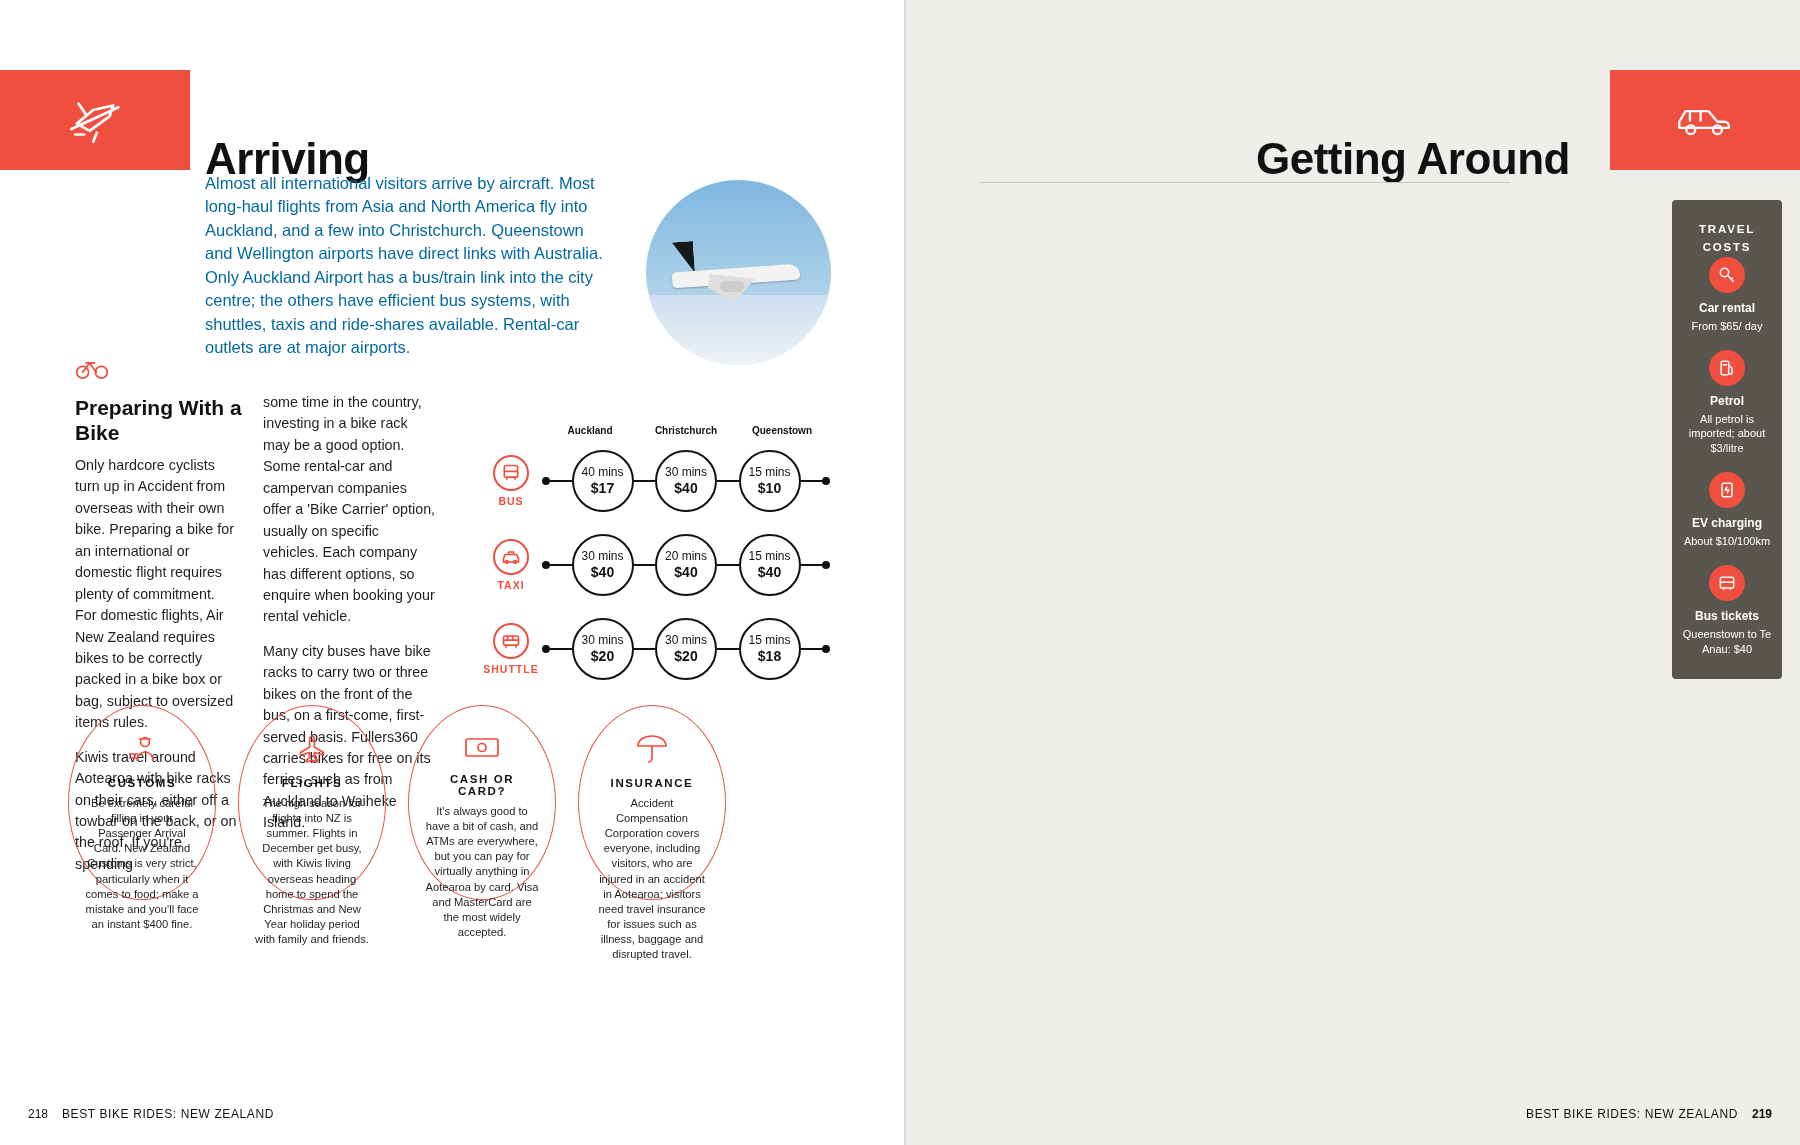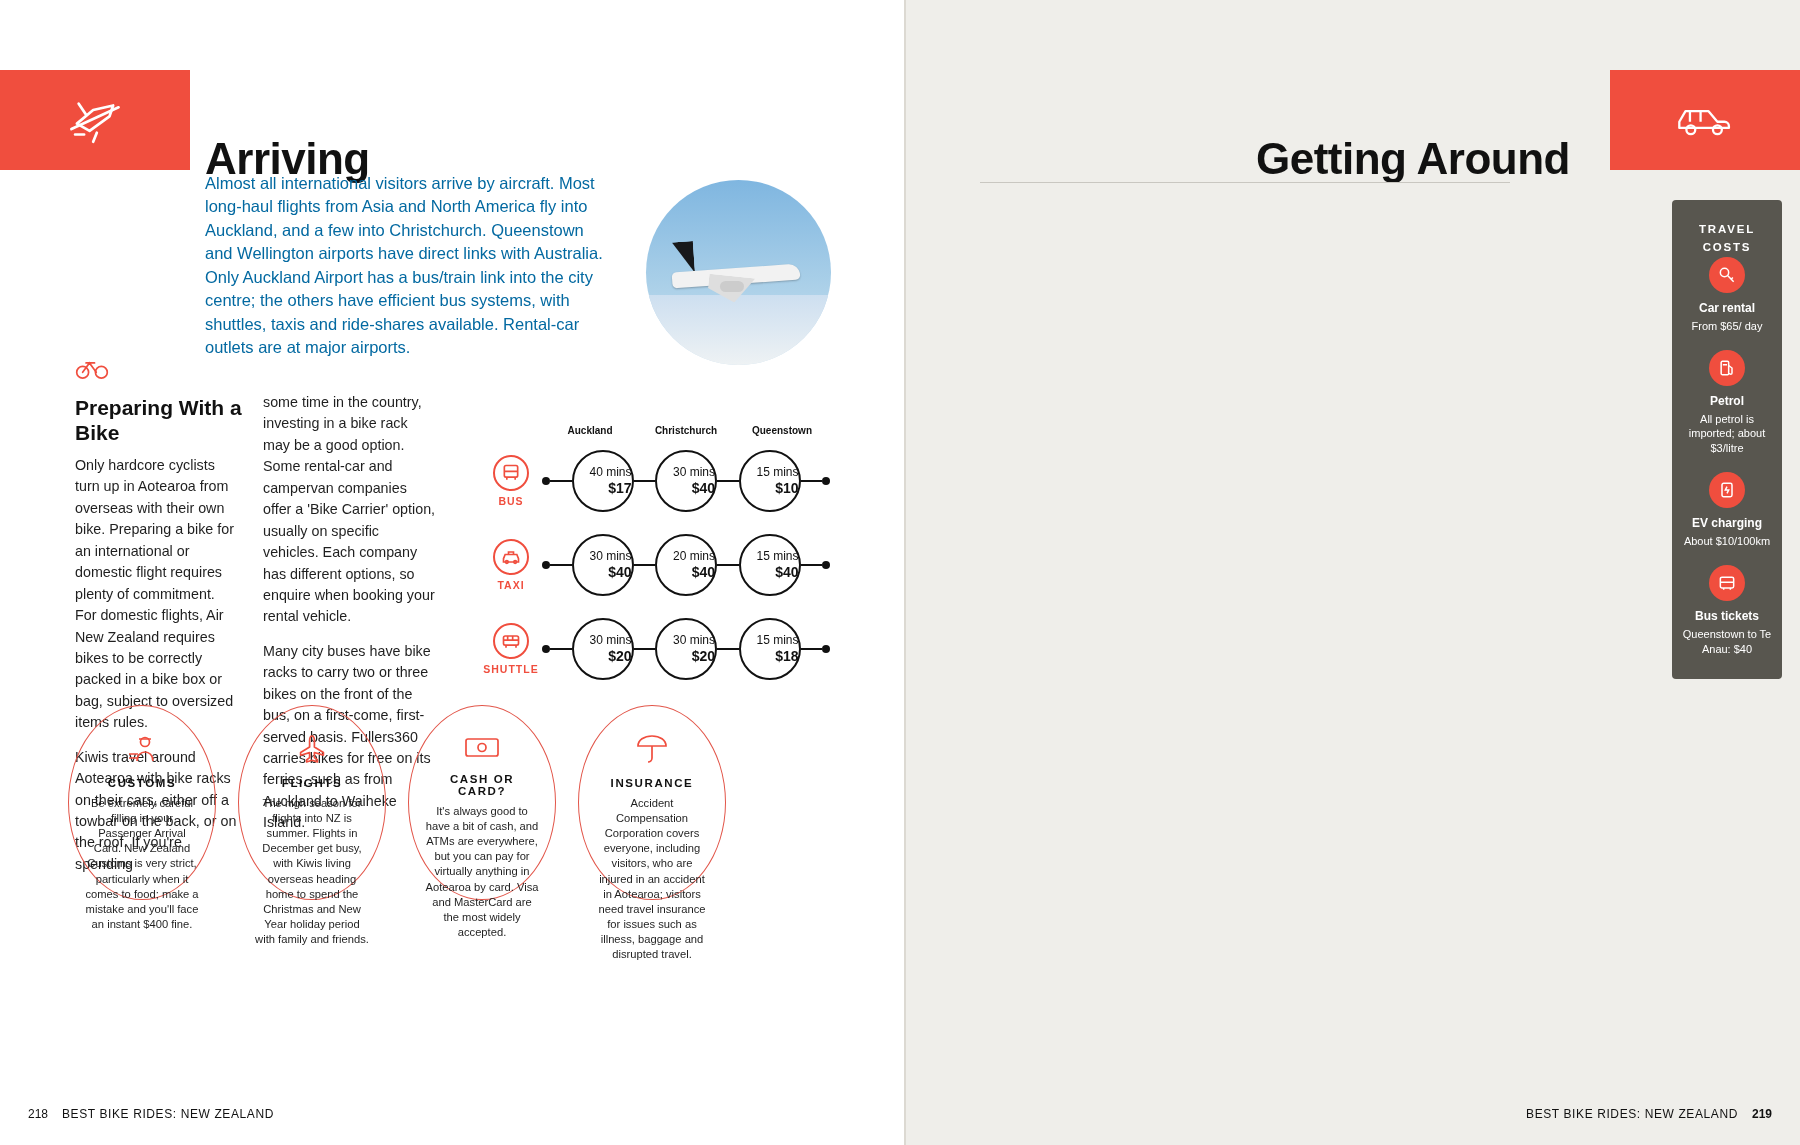--- a/index.html
+++ b/index.html
@@ -88,21 +88,21 @@
   .mode-label {
     font-size:10.5px; font-weight:bold; color:#f04e3e;
     letter-spacing:1px; margin-top:4px;
   }
   .tr-line { display:flex; align-items:center; flex:1; }
   .dot { width:8px; height:8px; border-radius:50%; background:#111; flex:none; }
   .seg { flex:1; height:2px; background:#111; }
   .bubble {
     width:62px; height:62px; border-radius:50%;
     border:2px solid #111; background:#fff; flex:none;
-    display:flex; flex-direction:column; align-items:flex-end; justify-content:center;
+    display:flex; flex-direction:column; align-items:center; justify-content:center;
     font-size:12px; color:#111; line-height:1.15;
   }
   .bubble b { font-size:14px; }
 
   
   .ovals { position:absolute; left:68px; top:705px; display:flex; gap:22px; }
   .oval {
     width:148px; height:195px; border:1.6px solid #e2564a; border-radius:50%;
     display:flex; flex-direction:column; align-items:center;
     padding:28px 16px 0 16px; text-align:center;
@@ -179,21 +179,21 @@
       <svg width="34" height="26" viewBox="0 0 40 28" fill="none" stroke="#f04e3e" stroke-width="2">
         <circle cx="9" cy="19" r="7"></circle>
           <circle cx="31" cy="19" r="7"></circle>
         <path d="M9 19 L17 8 L25 19 M17 8 L23 8 M13 8 L20 8" stroke-linecap="round"></path>
       </svg>
     </div>
 
     <div class="sec-title">Preparing With a Bike</div>
 
     <div class="col col-1">
-      <p>Only hardcore cyclists turn up in Aotearoa from overseas with their own bike. Preparing a bike for an international or domestic flight requires plenty of commitment. For domestic flights, Air New Zealand requires bikes to be correctly packed in a bike box or bag, subject to oversized items rules.</p>
+      <p>Only hardcore cyclists turn up in Accident from overseas with their own bike. Preparing a bike for an international or domestic flight requires plenty of commitment. For domestic flights, Air New Zealand requires bikes to be correctly packed in a bike box or bag, subject to oversized items rules.</p>
       <p>Kiwis travel around Aotearoa with bike racks on their cars, either off a towbar on the back, or on the roof. If you're spending</p>
     </div>
     <div class="col col-2">
       <p>some time in the country, investing in a bike rack may be a good option. Some rental-car and campervan companies offer a 'Bike Carrier' option, usually on specific vehicles. Each company has different options, so enquire when booking your rental vehicle.</p>
       <p>Many city buses have bike racks to carry two or three bikes on the front of the bus, on a first-come, first-served basis. Fullers360 carries bikes for free on its ferries, such as from Auckland to Waiheke Island.</p>
     </div>
 
     <div class="transit">
       <div class="transit-head">
         <span style="width:62px"></span>

